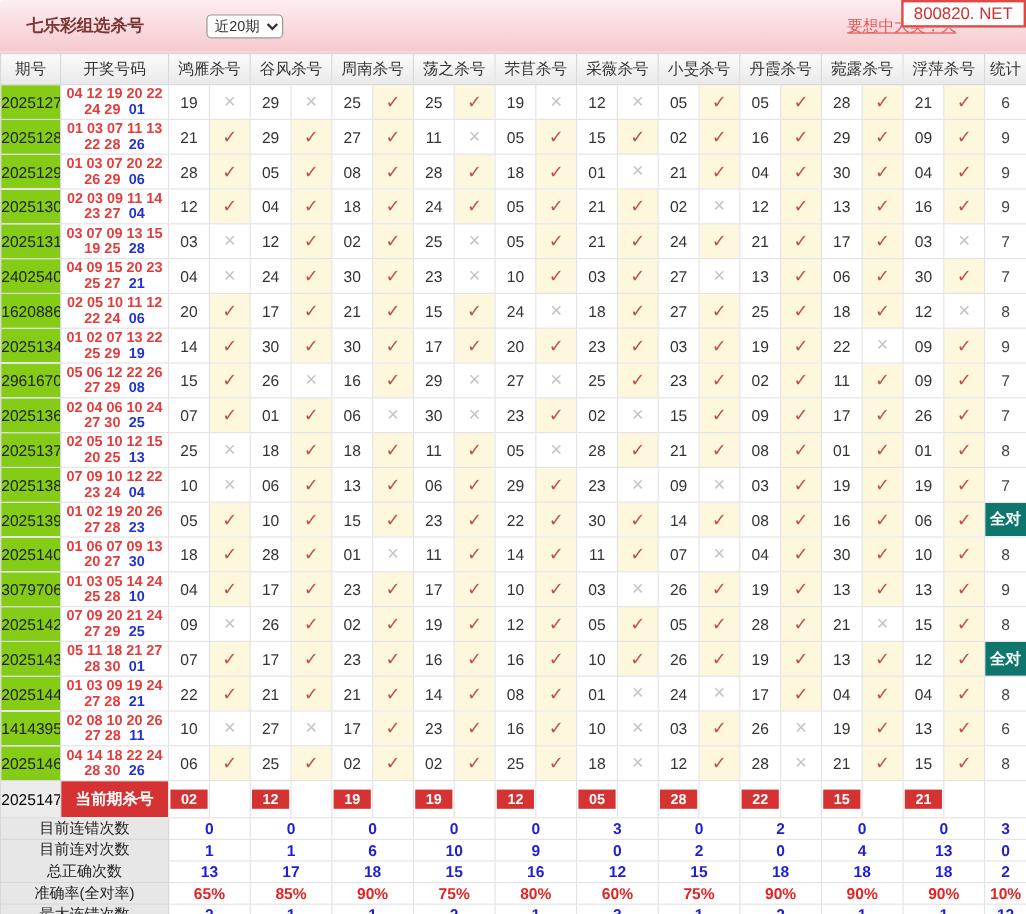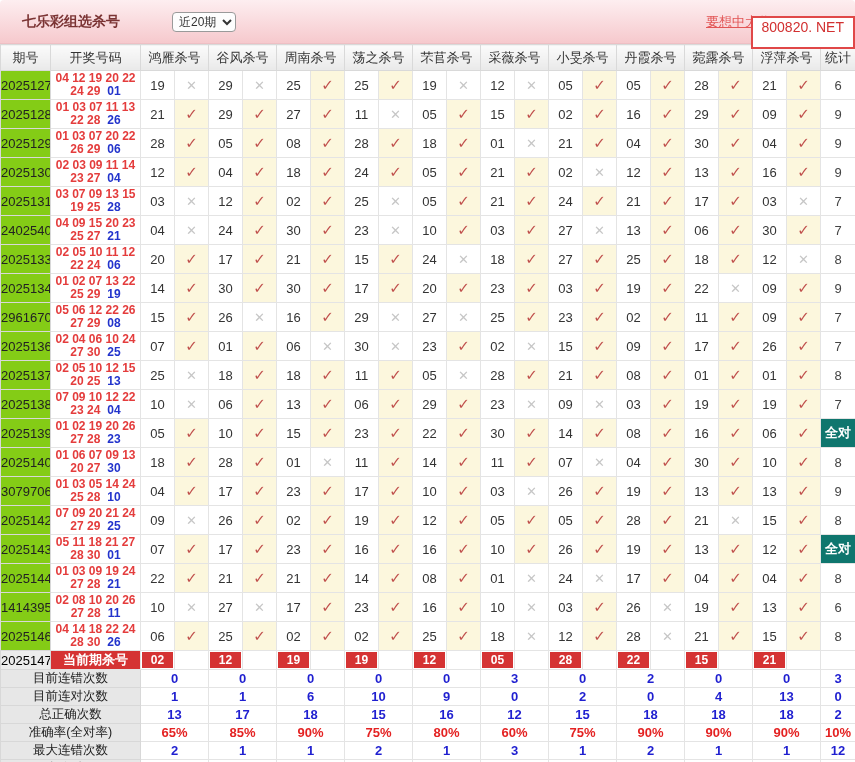--- a/index.html
+++ b/index.html
@@ -8,22 +8,22 @@
 
   
   .topbar { position:relative; height:44px; display:flex; align-items:center;
     background:linear-gradient(#fdeef0,#f6c9cd); border-bottom:1px solid #eebfc4;
     border-radius:4px 4px 0 0; }
   .topbar .title { margin-left:22px; font-size:14px; font-weight:bold; color:#7b3434; }
   .range-select { margin-left:52px; height:20px; font-size:12px; color:#333;
     border:1px solid #9a9a9a; border-radius:4px; background:#fdfdfd; padding:0 2px; }
   .promo { margin-left:auto; margin-right:58px; font-size:13px; color:#e25555;
     text-decoration:underline; white-space:nowrap; }
-  .overlay-box { position:absolute; top:16px; right:0; z-index:5; background:#fff;
-    border:2px solid #e04848; color:#d23030; font-size:14px; padding:1px 9px 12px 9px;
+  .overlay-box { position:absolute; top:0; right:0; z-index:5; background:#fff;
+    border:2px solid #e04848; color:#d23030; font-size:14px; padding:1px 9px 2px 9px;
     white-space:nowrap; }
 
   table { border-collapse:collapse; table-layout:fixed; width:855px; }
   th, td { overflow:hidden; }
   th { height:26px; font-size:13px; font-weight:normal; color:#333;
     background:linear-gradient(#fbfbfb,#e9e9e9); border:1px solid #d9d9d9; }
   td { border:1px solid #e4e4e4; text-align:center; }
 
   .c-period { height:27px; background:#84cc16; border-color:#d8d8d8;
     font-size:13px; color:#222; }
@@ -32,21 +32,21 @@
   .draw-red { color:#e43c3c; }
   .draw-special { color:#2233cc; margin-left:7px; }
   .c-num { background:#fff; font-size:13px; color:#333; }
   .c-icon { background:#fff; }
   .c-icon.hit { background:#fcf7dd; }
   .icon-check { color:#c0504d; font-size:15px; }
   .icon-cross { color:#c6c6c6; font-size:13px; }
   .c-stat { background:#fff; font-size:13px; color:#444; }
   .c-stat.allhit { background:#0f766e; color:#fff; font-weight:bold; padding:0; }
 
-  .cur-period { height:19px; background:#ececec; border-color:#d8d8d8; font-size:13px; }
+  .cur-period { height:31px; background:#ececec; border-color:#d8d8d8; font-size:13px; }
   .cur-label { background:#d53333; color:#fff; font-size:13px; font-weight:bold; }
   .cur-num { padding:0; }
   .cur-num .redbox { display:block; margin:1px; background:#d53333; color:#fff;
     font-size:12px; font-weight:bold; line-height:16px; }
 
   .sum-label { height:17px; background:#e7e7e7; border-color:#d8d8d8;
     font-size:12.5px; color:#222; }
   .sum-val { font-size:13px; font-weight:bold; }
   .blue .sum-val, .blue .sum-stat { color:#1f1fd0; }
   .red  .sum-val, .red  .sum-stat { color:#e42222; }
@@ -253,21 +253,21 @@
           <td class="c-icon"><span class="icon-cross">✕</span></td>
           <td class="c-num">13</td>
           <td class="c-icon hit"><span class="icon-check">✓</span></td>
           <td class="c-num">06</td>
           <td class="c-icon hit"><span class="icon-check">✓</span></td>
           <td class="c-num">30</td>
           <td class="c-icon hit"><span class="icon-check">✓</span></td>
           <td class="c-stat">7</td>
         </tr>
         <tr>
-          <td class="c-period">2025133</td>
+          <td class="c-period">1620886</td>
           <td class="c-draw"><span class="draw-red">02 05 10 11 12 22 24</span><span class="draw-special">06</span></td>
           <td class="c-num">20</td>
           <td class="c-icon hit"><span class="icon-check">✓</span></td>
           <td class="c-num">17</td>
           <td class="c-icon hit"><span class="icon-check">✓</span></td>
           <td class="c-num">21</td>
           <td class="c-icon hit"><span class="icon-check">✓</span></td>
           <td class="c-num">15</td>
           <td class="c-icon hit"><span class="icon-check">✓</span></td>
           <td class="c-num">24</td>

